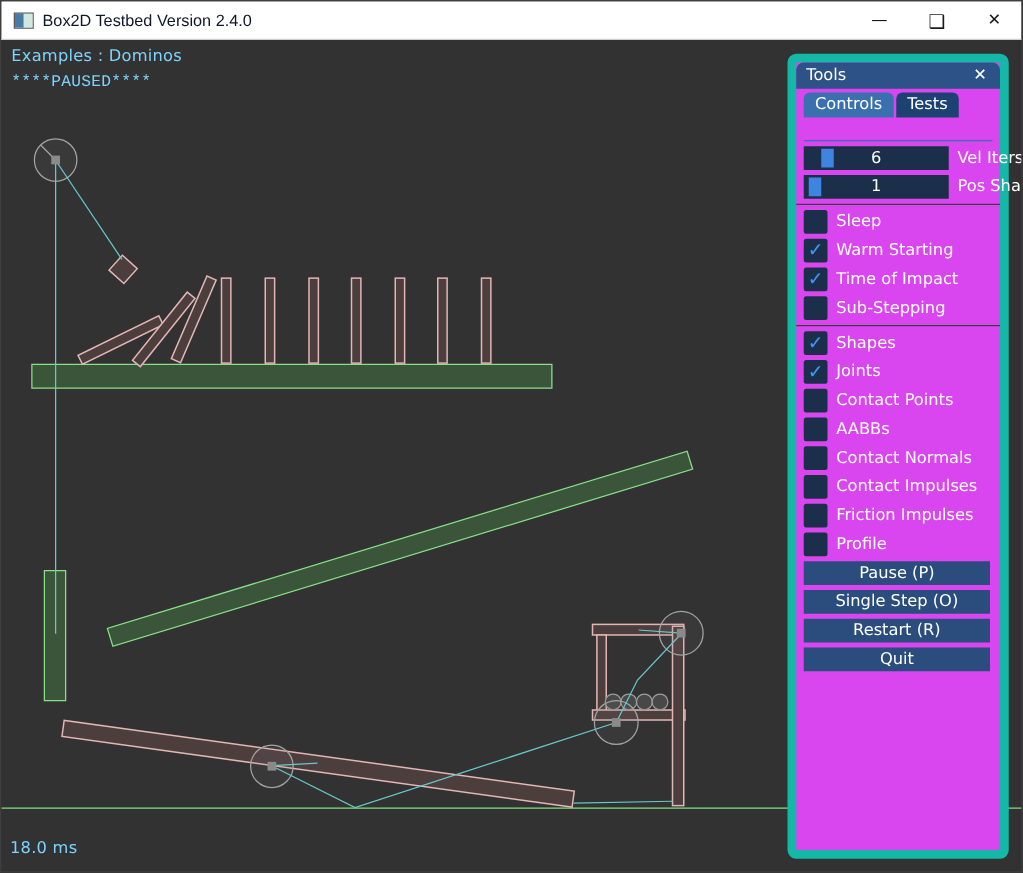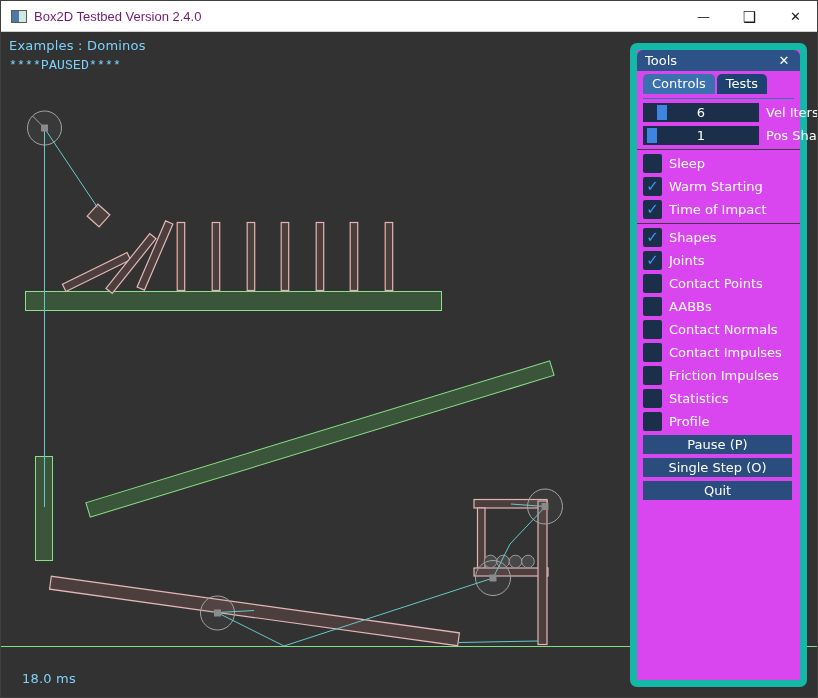--- a/index.html
+++ b/index.html
@@ -19,53 +19,53 @@
     display:flex; align-items:center;
     border-bottom:1px solid #cfcfcf;
   }
   .app-icon {
     width:16px; height:13px; margin-left:10px;
     border:1px solid #5a5a5a; background:#e8f2ee;
     display:flex;
   }
   .app-icon .ic-l { width:7px; height:100%; background:#4a7aa8; }
   .app-icon .ic-r { flex:1; background:#cfe9de; }
-  .win-title { margin-left:7px; font-size:13px; color:#701a75; font-family:"Liberation Sans", sans-serif; }
+  .win-title { margin-left:7px; font-size:13px; color:#0f172a; font-family:"Liberation Sans", sans-serif; }
   .win-btns { position:absolute; right:8px; top:0; height:31px; display:flex; }
   .win-btn {
     width:31px; height:31px; display:flex; align-items:center; justify-content:center;
     font-size:13px; color:#1a1a1a; margin-left:15px; font-family:"DejaVu Sans", sans-serif;
   }
   .win-btn.max { font-size:15px; }
 
   
   .gl-text { position:absolute; color:#7dd3fc; font-size:13px; z-index:5; letter-spacing:0.2px; }
   #example-label { left:8px; top:37px; }
   #paused-label  { left:8px; top:57px;font-family:Liberation Mono, monospace; }
-  #frame-time    { left:21px; top:670px; }
+  #frame-time    { left:7px; top:670px; }
 
   
   svg.scene { position:absolute; left:0; top:0; z-index:1; }
 
   
   .panel {
     position:absolute; left:629px; top:42px; width:177px; height:644px;
     background:#d946ef; border:7px solid #14b8a6; border-radius:7px;
     z-index:20; color:#ffffff; font-size:13px;
   }
   .panel-title {
     height:21px; background:#2d5287; border-radius:6px 6px 0 0;
     display:flex; align-items:center; justify-content:space-between;
     padding:0 8px; font-size:13px;
   }
   .panel-close { color:#ffffff; font-size:13px; width:16px; text-align:center; }
 
   .tabbar {
     margin:3px 6px 0 6px; display:flex; gap:2px;
-    border-bottom:1px solid #3a70ad; padding-bottom:4px;
+    border-bottom:1px solid #3a70ad; padding-bottom:18px;
   }
   .tab {
     padding:2px 9px 3px 9px; border-radius:5px 5px 0 0;
     background:#1d4272; font-size:13px;
   }
   .tab.active { background:#3a70ad; }
 
   .row { display:flex; align-items:center; height:19px; margin:4px 6px 0 6px; }
   .slider { position:relative; width:116px; height:19px; background:#1c2f4a; flex:none; }
   .slider .grab { position:absolute; top:2px; width:10px; height:15px; background:#3d85e0; }
@@ -208,20 +208,24 @@
         <span class="mark">✓</span>
       </div>
     <div class="lbl">Warm Starting</div>
   </div>
   <div class="row">
     <div class="chk on">
         <span class="mark">✓</span>
       </div>
     <div class="lbl">Time of Impact</div>
   </div>
+  <div class="row">
+    <div class="chk"></div>
+    <div class="lbl">Sub-Stepping</div>
+  </div>
 
   <div class="sep"></div>
 
   <div class="row">
     <div class="chk on">
         <span class="mark">✓</span>
       </div>
     <div class="lbl">Shapes</div>
   </div>
   <div class="row">
@@ -242,26 +246,23 @@
     <div class="chk"></div>
     <div class="lbl">Contact Normals</div>
   </div>
   <div class="row">
     <div class="chk"></div>
     <div class="lbl">Contact Impulses</div>
   </div>
   <div class="row">
     <div class="chk"></div>
     <div class="lbl">Friction Impulses</div>
-  </div>
-  <div class="row">
-    <div class="chk"></div>
-    <div class="lbl">Statistics</div>
   </div>
   <div class="row">
     <div class="chk"></div>
     <div class="lbl">Profile</div>
   </div>
 
   <div class="btn">Pause (P)</div>
   <div class="btn">Single Step (O)</div>
+  <div class="btn">Restart (R)</div>
   <div class="btn">Quit</div>
 </div>
 
 </body></html>

